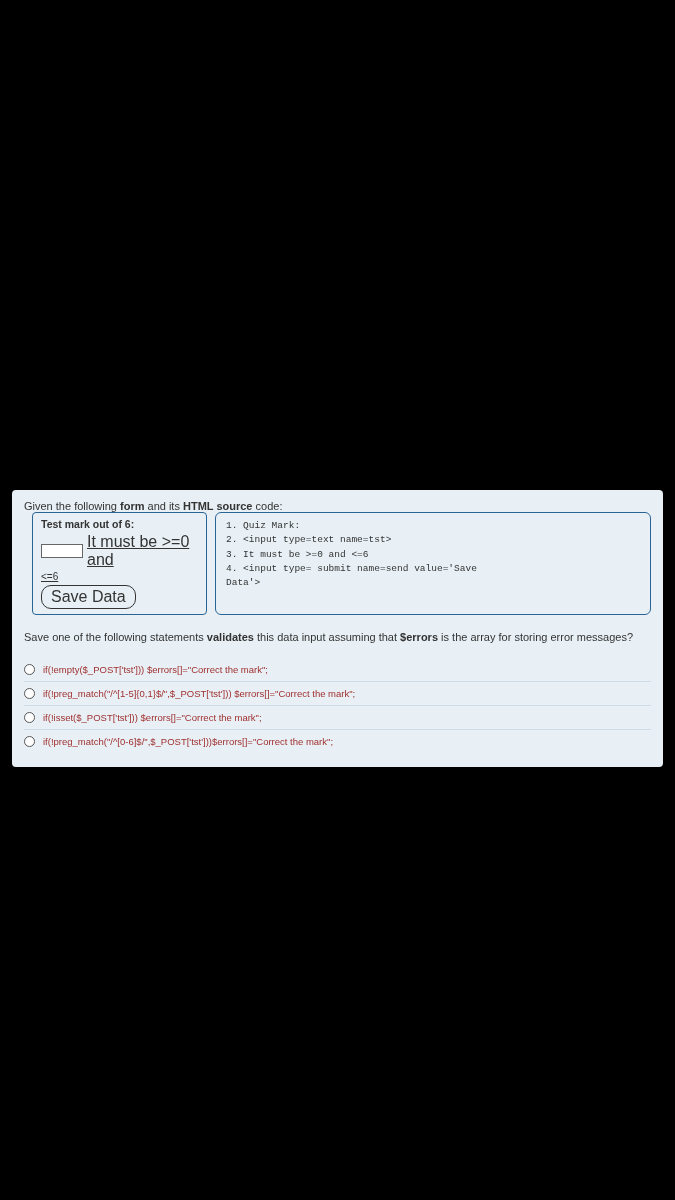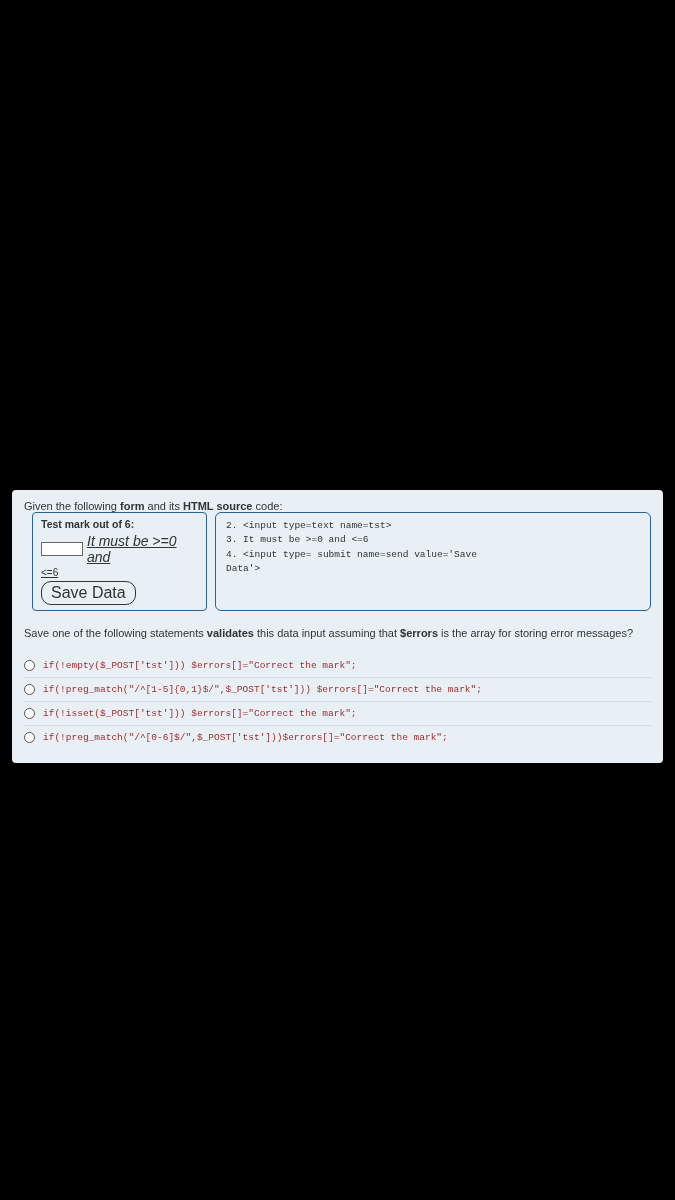--- a/index.html
+++ b/index.html
@@ -57,24 +57,23 @@
       margin-bottom: 2px;
     }
     .text-input {
       width: 42px;
       height: 14px;
       border: 1px solid #666;
       background: #fff;
       font-size: 9px;
     }
     .hint-text {
-      font-style: italic;
       text-decoration: underline;
       color: #333;
-      font-size: 14px;
+      font-size: 16px;
     }
     .hint-text2 {
       text-decoration: underline;
       color: #333;
       font-size: 10px;
       margin-bottom: 3px;
     }
     .save-btn {
       border: 1px solid #333;
       border-radius: 10px;
@@ -118,21 +117,21 @@
     .radio {
       width: 11px;
       height: 11px;
       border: 1.5px solid #555;
       border-radius: 50%;
       flex-shrink: 0;
       cursor: pointer;
       background: #fff;
     }
     .option-code {
-      font-family: Liberation Mono, monospace;
+      font-family: Liberation Sans, sans-serif;
       font-size: 9.5px;
       color: #a03030;
     }
   </style>
 </head>
 <body>
 
 <div class="question-container">
   <div class="question-intro">
     <span>Given the following </span><b>form</b><span> and its </span><b>HTML source</b><span> code:</span>
@@ -142,20 +141,21 @@
     <div class="form-box">
       <div class="form-title">Test mark out of 6:</div>
       <div class="form-input-row">
         <input type="text" class="text-input" style="">
         <span class="hint-text">It must be &gt;=0 and</span>
       </div>
       <div class="hint-text2">&lt;=6</div>
       <span class="save-btn">Save Data</span>
     </div>
     <div class="code-box">
+      <div>1. Quiz Mark:</div>
       <div>2. &lt;input type=text name=tst&gt;</div>
       <div>3. It must be &gt;=0 and &lt;=6</div>
       <div>4. &lt;input type= submit name=send value='Save</div>
       <div>   Data'&gt;</div>
     </div>
   </div>
 
   <div class="question-text">
     <span>Save one of the following statements </span><b>validates</b><span> this data input assuming that </span><b>$errors</b><span> is the array for storing error messages?</span>
   </div>

